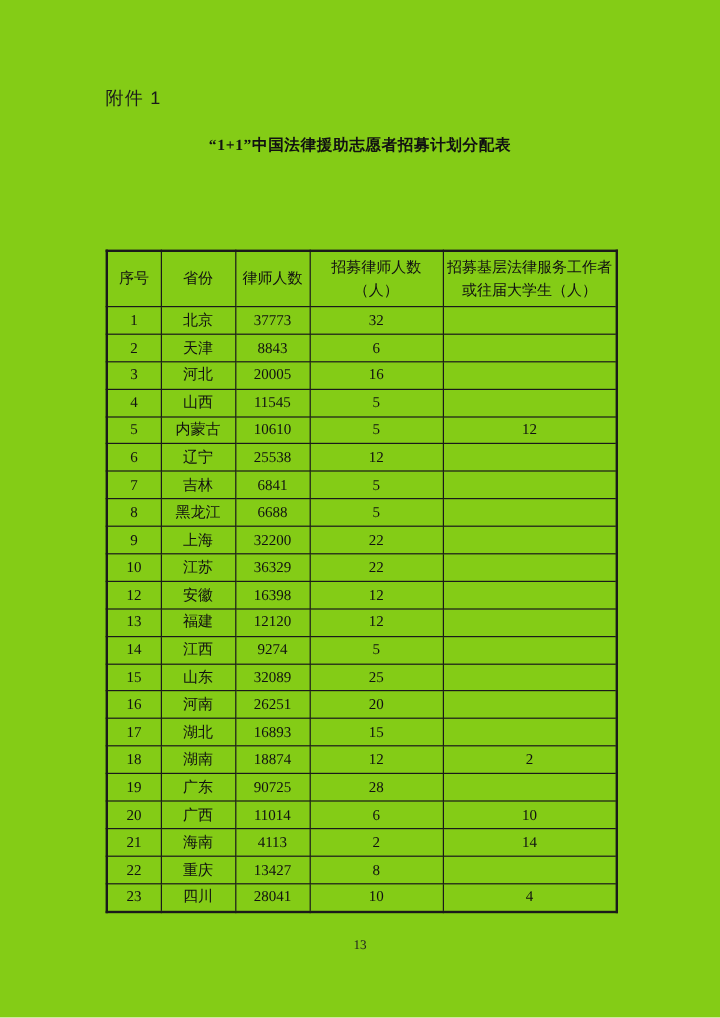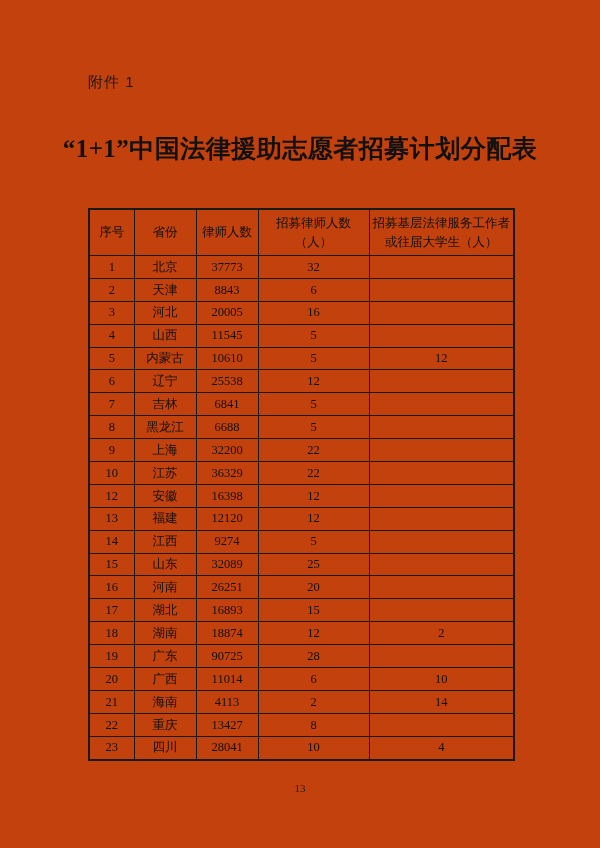--- a/index.html
+++ b/index.html
@@ -4,42 +4,42 @@
 <style>
   html, body {
     margin: 0;
     padding: 0;
     background: #ffffff;
   }
   .page {
     position: relative;
     width: 600px;
     height: 848px;
-    background: #c2410c;
+    background: #84cc16;
     color: #111111;
     overflow: hidden;
   }
   .attachment {
     position: absolute;
     left: 88px;
     top: 73px;
     font-family: "Liberation Sans", "DejaVu Sans", sans-serif;
     font-size: 15px;
     font-weight: 500;
     color: #1a1a1a;
     letter-spacing: 1px;
   }
   .doc-title {
     position: absolute;
     left: 0;
-    top: 132px;
+    top: 112px;
     width: 100%;
     text-align: center;
     font-family: "Liberation Serif", "DejaVu Serif", serif;
-    font-size: 25px;
+    font-size: 13px;
     font-weight: bold;
     color: #111111;
     letter-spacing: 0.5px;
   }
   table.alloc {
     position: absolute;
     left: 88px;
     top: 180px;
     border-collapse: collapse;
     table-layout: fixed;

